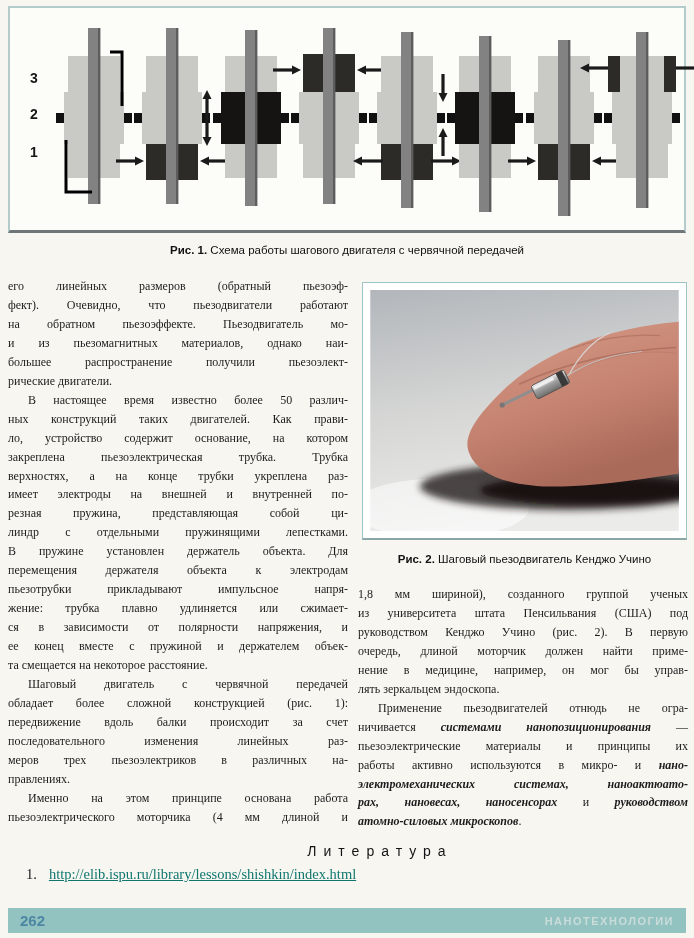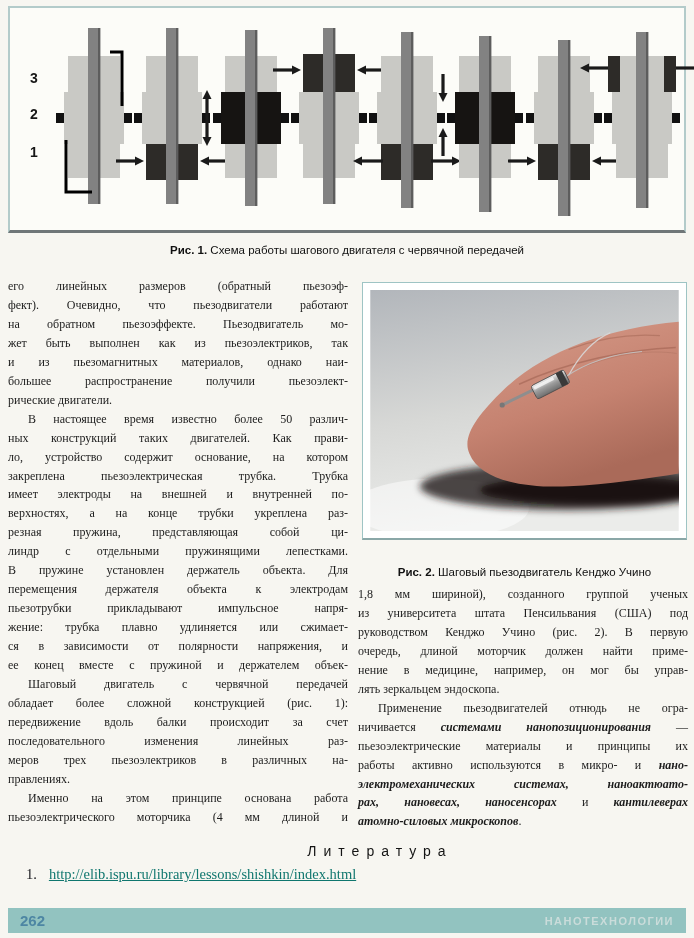--- a/index.html
+++ b/index.html
@@ -23,21 +23,21 @@
     display:flex;justify-content:space-between;align-items:flex-start;
   }
   .units svg{overflow:visible;display:block;}
   
   .caption{
     position:absolute;text-align:center;
     font-family:"Liberation Sans",sans-serif;font-size:11.5px;color:#111;
   }
   .caption b{font-weight:bold;}
   #cap1{left:0;top:244px;width:694px;}
-  #cap2{left:362px;top:566px;width:325px;}
+  #cap2{left:362px;top:553px;width:325px;}
   
   .photo-frame{
     position:absolute;left:362px;top:282px;width:325px;height:258px;
     background:#ffffff;border:1px solid #9ec4c4;border-bottom:2px solid #8aa7a7;
     box-sizing:border-box;padding:7px;
   }
   .photo-frame svg{display:block;width:100%;height:100%;}
   
   .col{position:absolute;font-size:12px;line-height:18.95px;}
   #colL{left:8px;top:277px;width:340px;}
@@ -206,38 +206,38 @@
 </div>
 
 <div class="caption" id="cap1">
   <b>Рис. 1.</b><span> Схема работы шагового двигателя с червячной передачей</span>
 </div>
 
 <div class="col" id="colL">
     <div class="tline"><span>его линейных размеров (обратный пьезоэф-</span></div>
     <div class="tline"><span>фект). Очевидно, что пьезодвигатели работают</span></div>
     <div class="tline"><span>на обратном пьезоэффекте. Пьезодвигатель мо-</span></div>
-    <div class="tline"><span>жет быть выполнен как из пьезоэлектриков, так</span></div>
     <div class="tline"><span>и из пьезомагнитных материалов, однако наи-</span></div>
     <div class="tline"><span>большее распространение получили пьезоэлект-</span></div>
     <div class="tline pend"><span>рические двигатели.</span></div>
     <div class="tline ind"><span>В настоящее время известно более 50 различ-</span></div>
     <div class="tline"><span>ных конструкций таких двигателей. Как прави-</span></div>
     <div class="tline"><span>ло, устройство содержит основание, на котором</span></div>
     <div class="tline"><span>закреплена пьезоэлектрическая трубка. Трубка</span></div>
+    <div class="tline"><span>верхностях, а на конце трубки укреплена раз-</span></div>
     <div class="tline"><span>имеет электроды на внешней и внутренней по-</span></div>
-    <div class="tline"><span>верхностях, а на конце трубки укреплена раз-</span></div>
     <div class="tline"><span>резная пружина, представляющая собой ци-</span></div>
     <div class="tline"><span>линдр с отдельными пружинящими лепестками.</span></div>
     <div class="tline"><span>В пружине установлен держатель объекта. Для</span></div>
     <div class="tline"><span>перемещения держателя объекта к электродам</span></div>
     <div class="tline"><span>пьезотрубки прикладывают импульсное напря-</span></div>
     <div class="tline"><span>жение: трубка плавно удлиняется или сжимает-</span></div>
     <div class="tline"><span>ся в зависимости от полярности напряжения, и</span></div>
     <div class="tline"><span>ее конец вместе с пружиной и держателем объек-</span></div>
+    <div class="tline pend"><span>та смещается на некоторое расстояние.</span></div>
     <div class="tline ind"><span>Шаговый двигатель с червячной передачей</span></div>
     <div class="tline"><span>обладает более сложной конструкцией (рис. 1):</span></div>
     <div class="tline"><span>передвижение вдоль балки происходит за счет</span></div>
     <div class="tline"><span>последовательного изменения линейных раз-</span></div>
     <div class="tline"><span>меров трех пьезоэлектриков в различных на-</span></div>
     <div class="tline pend"><span>правлениях.</span></div>
     <div class="tline ind"><span>Именно на этом принципе основана работа</span></div>
     <div class="tline"><span>пьезоэлектрического моторчика (4 мм длиной и</span></div>
   </div>
 
@@ -299,21 +299,21 @@
     <div class="tline"><span>из университета штата Пенсильвания (США) под</span></div>
     <div class="tline"><span>руководством Кенджо Учино (рис. 2). В первую</span></div>
     <div class="tline"><span>очередь, длиной моторчик должен найти приме-</span></div>
     <div class="tline"><span>нение в медицине, например, он мог бы управ-</span></div>
     <div class="tline pend"><span>лять зеркальцем эндоскопа.</span></div>
     <div class="tline ind"><span>Применение пьезодвигателей отнюдь не огра-</span></div>
     <div class="tline"><span>ничивается </span><span class="bi">системами нанопозиционирования</span><span> —</span></div>
     <div class="tline"><span>пьезоэлектрические материалы и принципы их</span></div>
     <div class="tline"><span>работы активно используются в микро- и </span><span class="bi">нано-</span></div>
     <div class="tline"><span class="bi">электромеханических системах, наноактюато-</span></div>
-    <div class="tline"><span class="bi">рах, нановесах, наносенсорах</span><span> и </span><span class="bi">кантилеверах</span></div>
+    <div class="tline"><span class="bi">рах, нановесах, наносенсорах</span><span> и </span><span class="bi">руководством</span></div>
     <div class="tline pend"><span class="bi">атомно-силовых микроскопов</span><span>.</span></div>
   </div>
 
 <div class="lit-head">Литература</div>
 <div class="ref-line" id="refs"><span class="ref-num">1.</span><a href="#">http://elib.ispu.ru/library/lessons/shishkin/index.html</a></div>
 
 <div class="footer" id="footer" style="background: rgb(146, 195, 192);">
   <span class="pagenum" style="color: rgb(77, 134, 163);">262</span>
   <span class="section" style="color: rgb(202, 220, 218);">НАНОТЕХНОЛОГИИ</span>
 </div>

